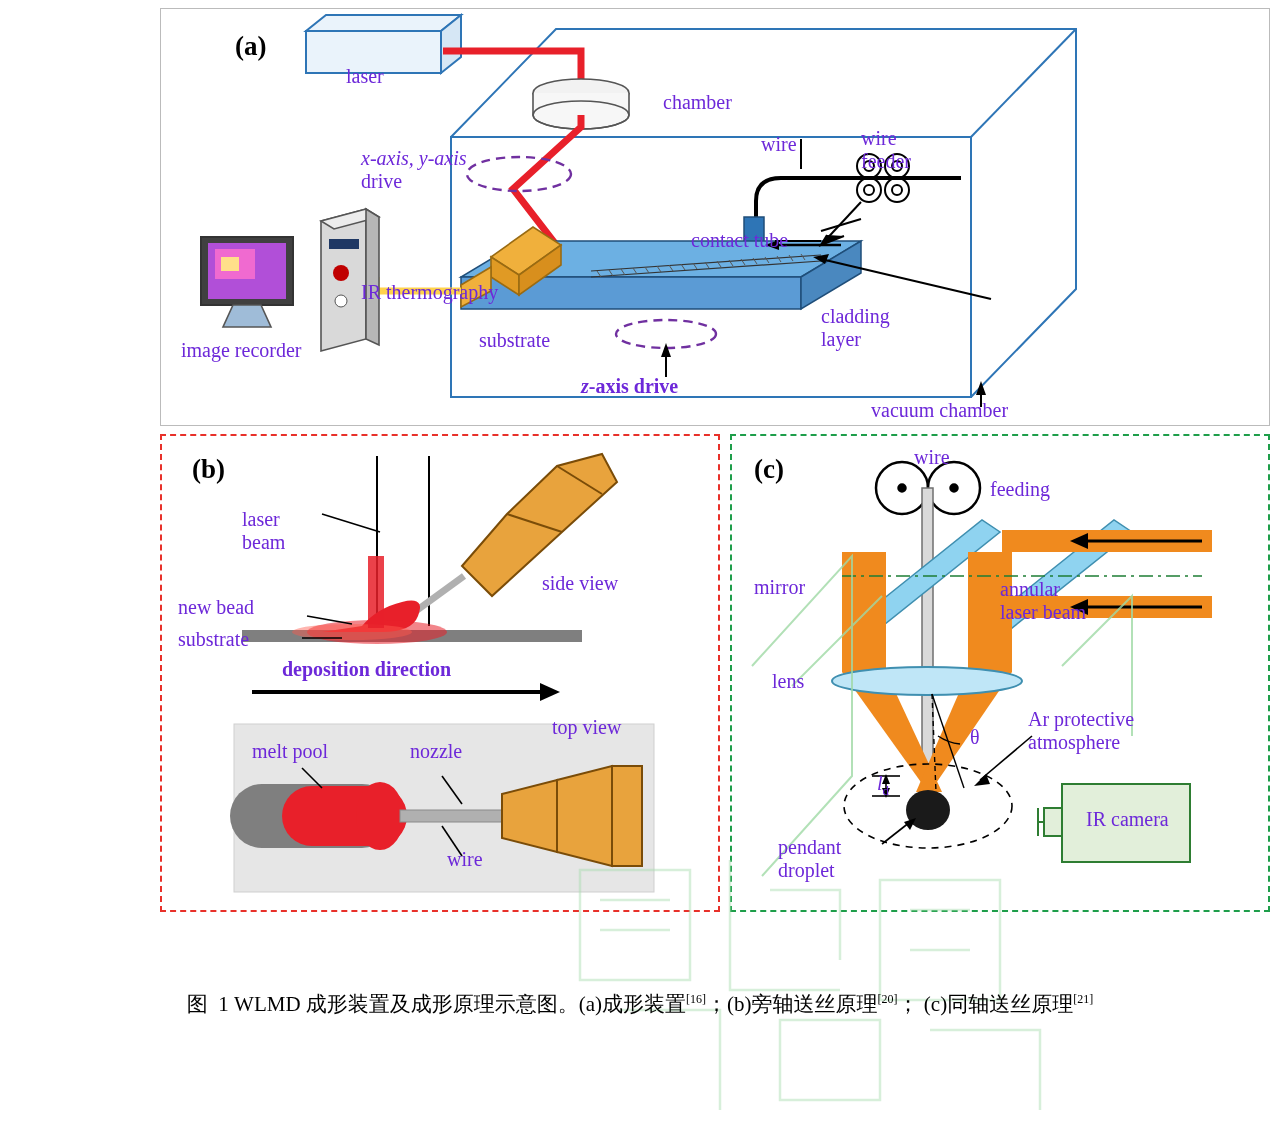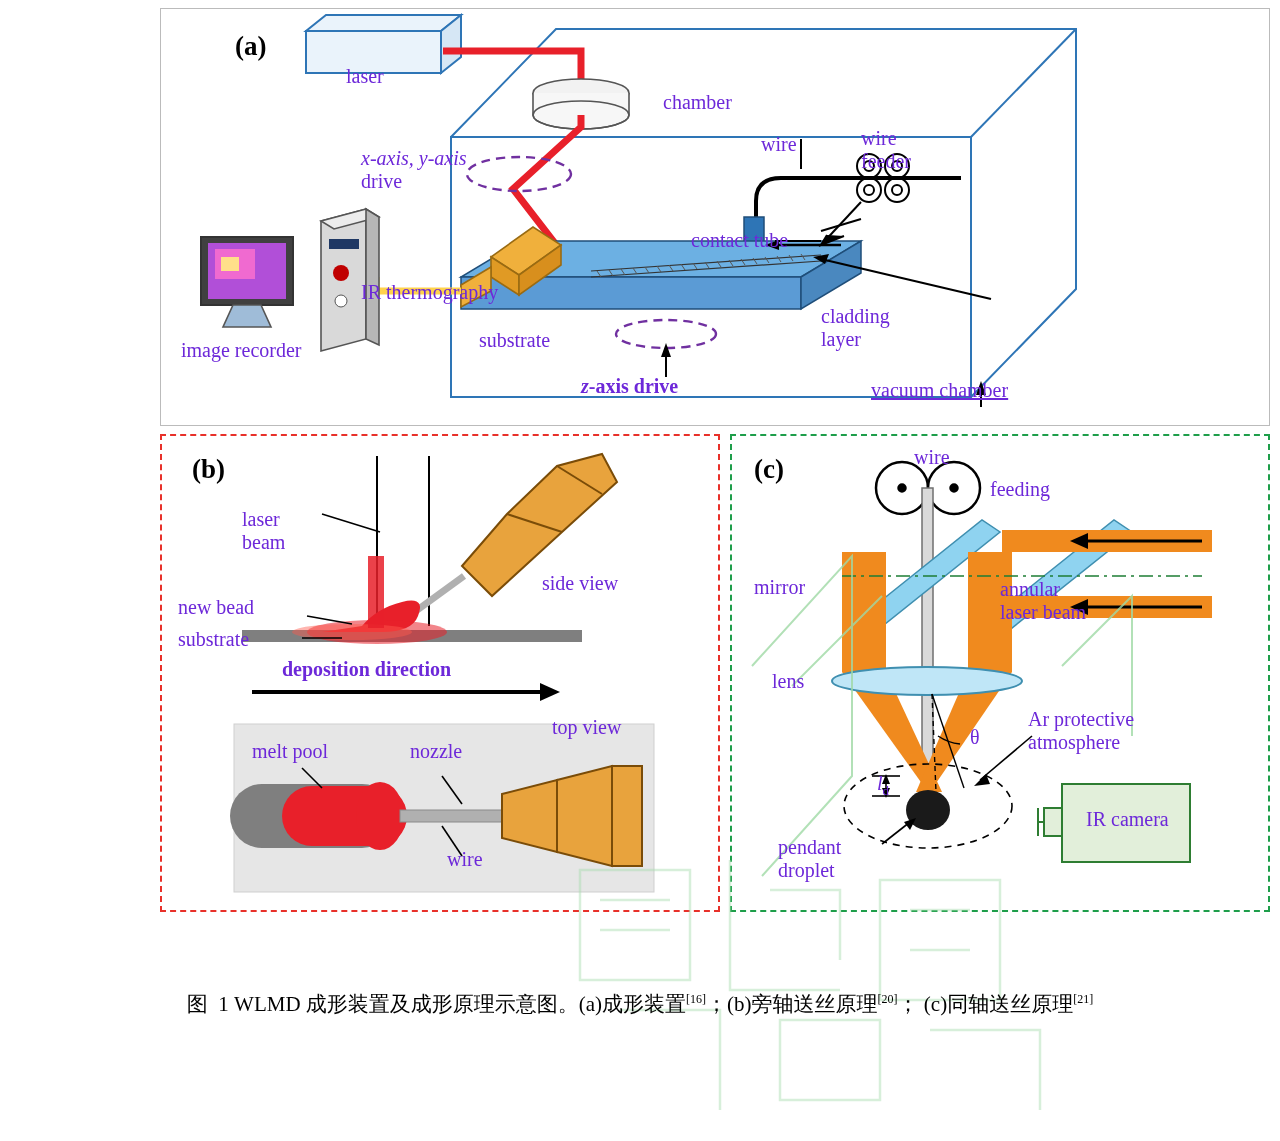--- a/index.html
+++ b/index.html
@@ -229,21 +229,21 @@
     <div class="lbl" style="left:502px; top:82px;">chamber</div>
     <div class="lbl" style="left:600px; top:124px;">wire</div>
     <div class="lbl" style="left:700px; top:118px;">wire<br>feeder</div>
     <div class="lbl i" style="left:200px; top:138px;"><span style="font-style:italic;">x</span>-axis, <span style="font-style:italic;">y</span>-axis<br><span style="font-style:normal;">drive</span></div>
     <div class="lbl" style="left:530px; top:220px;">contact tube</div>
     <div class="lbl" style="left:200px; top:272px;">IR thermography</div>
     <div class="lbl" style="left:660px; top:296px;">cladding<br>layer</div>
     <div class="lbl" style="left:318px; top:320px;">substrate</div>
     <div class="lbl" style="left:20px; top:330px;">image recorder</div>
     <div class="lbl b" style="left:420px; top:366px;"><span style="font-style:italic;">z</span>-axis drive</div>
-    <div class="lbl" style="left:710px; top:370px;text-decoration:underline;">vacuum chamber</div>
+    <div class="lbl" style="left:710px; top:390px;">vacuum chamber</div>
   </div>
 
   <div class="panel-b">
     <svg width="556" height="474" viewBox="0 0 556 474">
 
       <line x1="215" y1="20" x2="215" y2="190" stroke="#000" stroke-width="2"></line>
       <line x1="267" y1="20" x2="267" y2="190" stroke="#000" stroke-width="2"></line>
 
       <g stroke="#7a4c08" stroke-width="2">
         <polygon points="300,130 345,78 395,30 440,18 455,46 400,96 330,160" fill="#e8a33d"></polygon>

